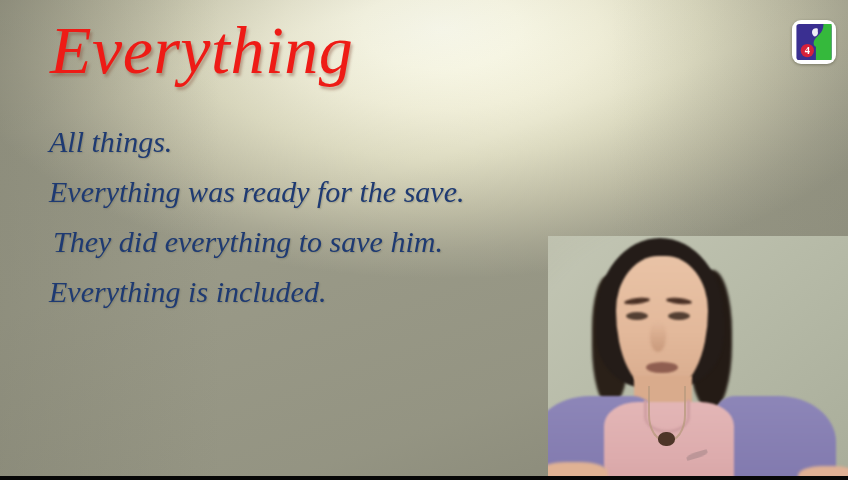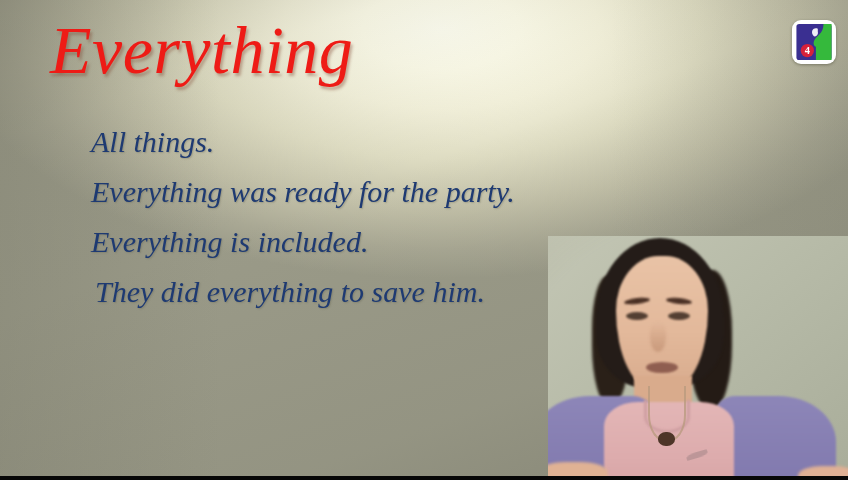--- a/index.html
+++ b/index.html
@@ -65,21 +65,20 @@
     white-space: nowrap;
     line-height: 1.12;
   }
 
   
   .lines {
     position: absolute;
     left: 49px;
     top: 117px;
     width: 560px;
-    margin-left: 42px;
   }
   .line {
     font-size: 30px;
     font-style: italic;
     color: #1e3a72;
     line-height: 50px;
     white-space: nowrap;
     text-shadow: 1px 1px 1.5px rgba(90,90,70,0.30);
   }
   .line.indent { padding-left: 4px; }
@@ -277,23 +276,23 @@
 <div id="slide">
 
   <div class="bg-base"></div>
   <div class="bg-shade"></div>
   <div class="bg-shade2"></div>
 
   <div class="title">Everything</div>
 
   <div class="lines">
     <div class="line">All things.</div>
-    <div class="line">Everything was ready for the party.</div>
+    <div class="line">Everything was ready for the save.</div>
+    <div class="line indent">They did everything to save him.</div>
     <div class="line">Everything is included.</div>
-    <div class="line indent">They did everything to save him.</div>
   </div>
 
   <div class="logo">
     <svg viewBox="0 0 40 40">
       <rect x="1.5" y="1" width="37" height="38" rx="3" fill="#3a2f91"></rect>
       <path d="M30 1 C30 12, 22 13, 20 19 C18 25, 24 27, 27 24 C30 21, 26 17, 22 20 L22 39 L38.5 39 L38.5 1 Z" fill="#35b93c"></path>
       <path d="M24 6 C20 4, 16 8, 19 13 C21 16, 25 13, 24 9 Z" fill="#ffffff" opacity="0.92"></path>
       <circle cx="13" cy="29" r="7" fill="#d6203a"></circle>
       <text x="13" y="33" text-anchor="middle" font-family="Liberation Serif, serif" font-size="11" font-weight="bold" fill="#ffffff">4</text>
     </svg>

